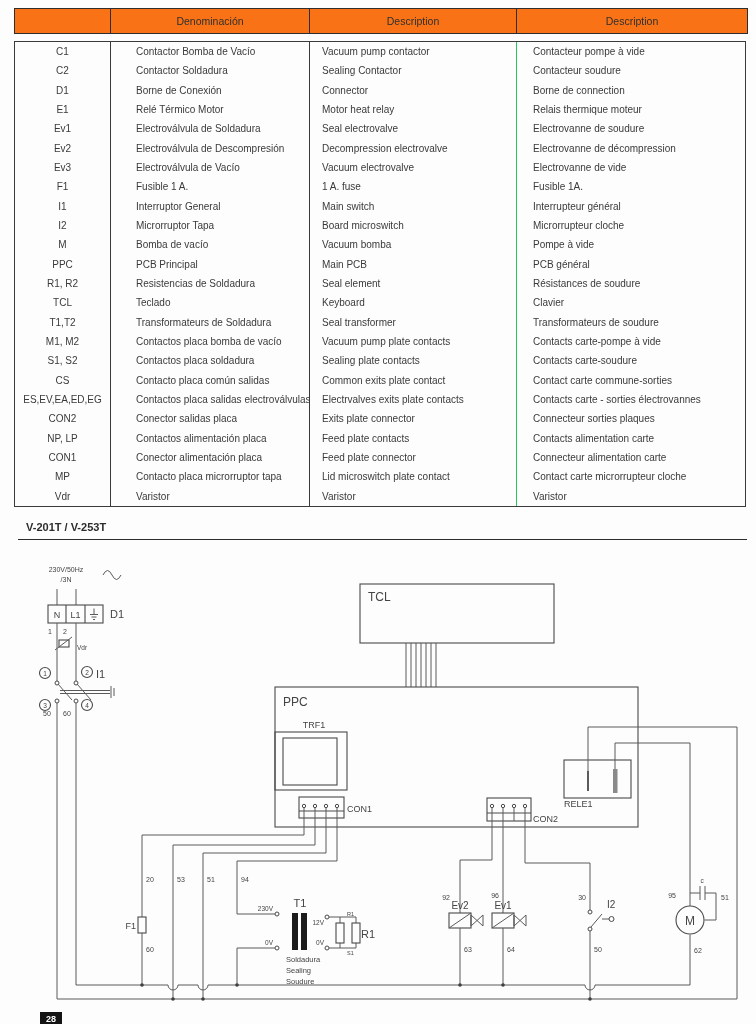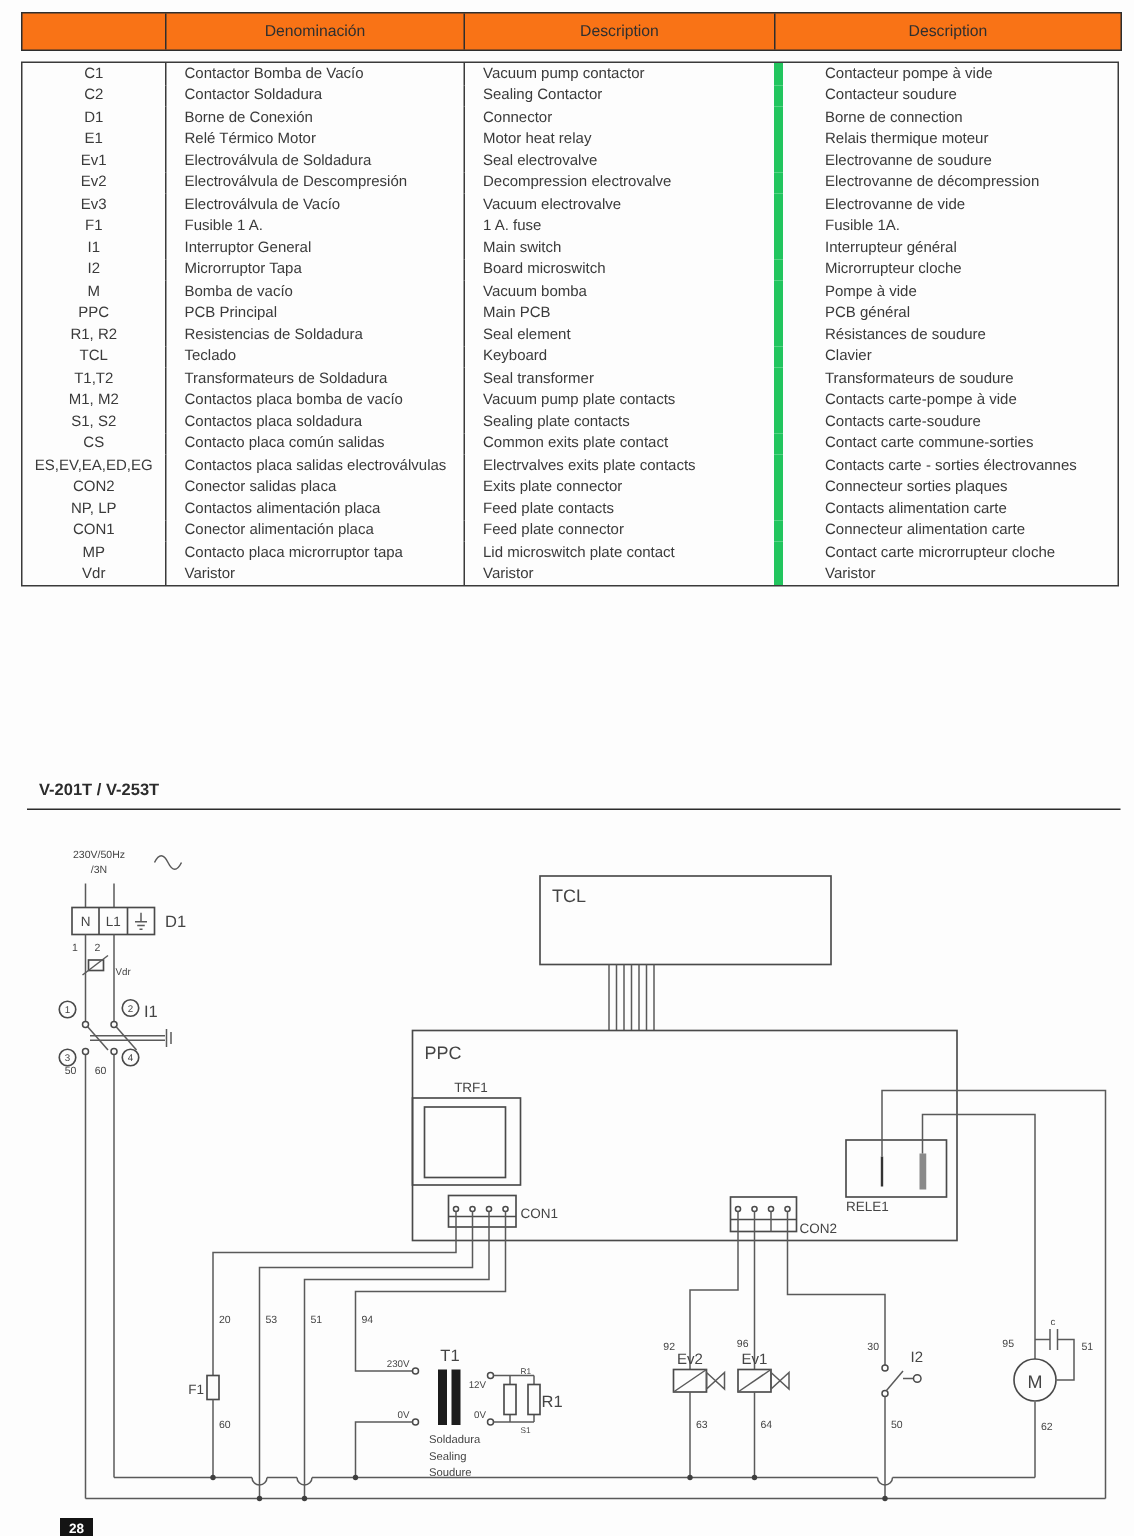--- a/index.html
+++ b/index.html
@@ -7,29 +7,29 @@
         font-family:"Liberation Sans", sans-serif;color:#3d3d3d;}
   
   #thead{position:absolute;left:14px;top:8px;width:732px;height:24px;
          background:#f97316;border:1.6px solid #2e2e2e;display:flex;}
   #thead .hc{display:flex;align-items:center;justify-content:center;
              font-size:10.5px;color:#2f2f2f;box-sizing:border-box;}
   #thead .h0{width:95px;}
   #thead .h1{width:199px;border-left:1px solid #2e2e2e;}
   #thead .h2{width:207px;border-left:1px solid #2e2e2e;text-align:center;}
   #thead .h3{flex:1;border-left:1px solid #2e2e2e;}
-  #tbody{position:absolute;left:14px;top:41px;width:732px;height:350px;
+  #tbody{position:absolute;left:14px;top:41px;width:732px;height:466px;
          border:1.2px solid #3a3a3a;display:flex;flex-direction:column;box-sizing:border-box;}
   .trow{flex:1;display:flex;min-height:0;}
   .trow .c{font-size:10px;display:flex;align-items:center;box-sizing:border-box;
            white-space:nowrap;overflow:hidden;color:#3a3a3a;}
   .trow .code{width:95px;justify-content:center;padding:0 2px;}
-  .trow .es{width:199px;border-left:1px solid #3a3a3a;padding-left:12px;}
+  .trow .es{width:199px;border-left:1px solid #3a3a3a;padding-left:25px;}
   .trow .en{width:207px;border-left:1px solid #3a3a3a;padding-left:12px;}
-  .trow .fr{flex:1;border-left:6px solid #22c55e;padding-left:28px;}
+  .trow .fr{flex:1;border-left:1px solid #22c55e;padding-left:16px;}
   
   #sec-title{position:absolute;left:26px;top:521px;font-size:11px;font-weight:bold;color:#2c2c2c;}
   #sec-rule{position:absolute;left:18px;top:539px;width:729px;height:0;border-top:1.6px solid #2c2c2c;}
   
   #schematic{position:absolute;left:0;top:545px;}
   svg text{font-family:"Liberation Sans", sans-serif;fill:#444;}
   .t5{font-size:5.5px;} .t6{font-size:6.5px;} .t7{font-size:7px;} .t75{font-size:7.5px;}
   .t9{font-size:9px;} .t10{font-size:10px;} .t11{font-size:11px;} .t12{font-size:12px;}
   .w{stroke:#5a5a5a;stroke-width:1;fill:none;}
   .bx{stroke:#4a4a4a;stroke-width:1.1;fill:none;}

